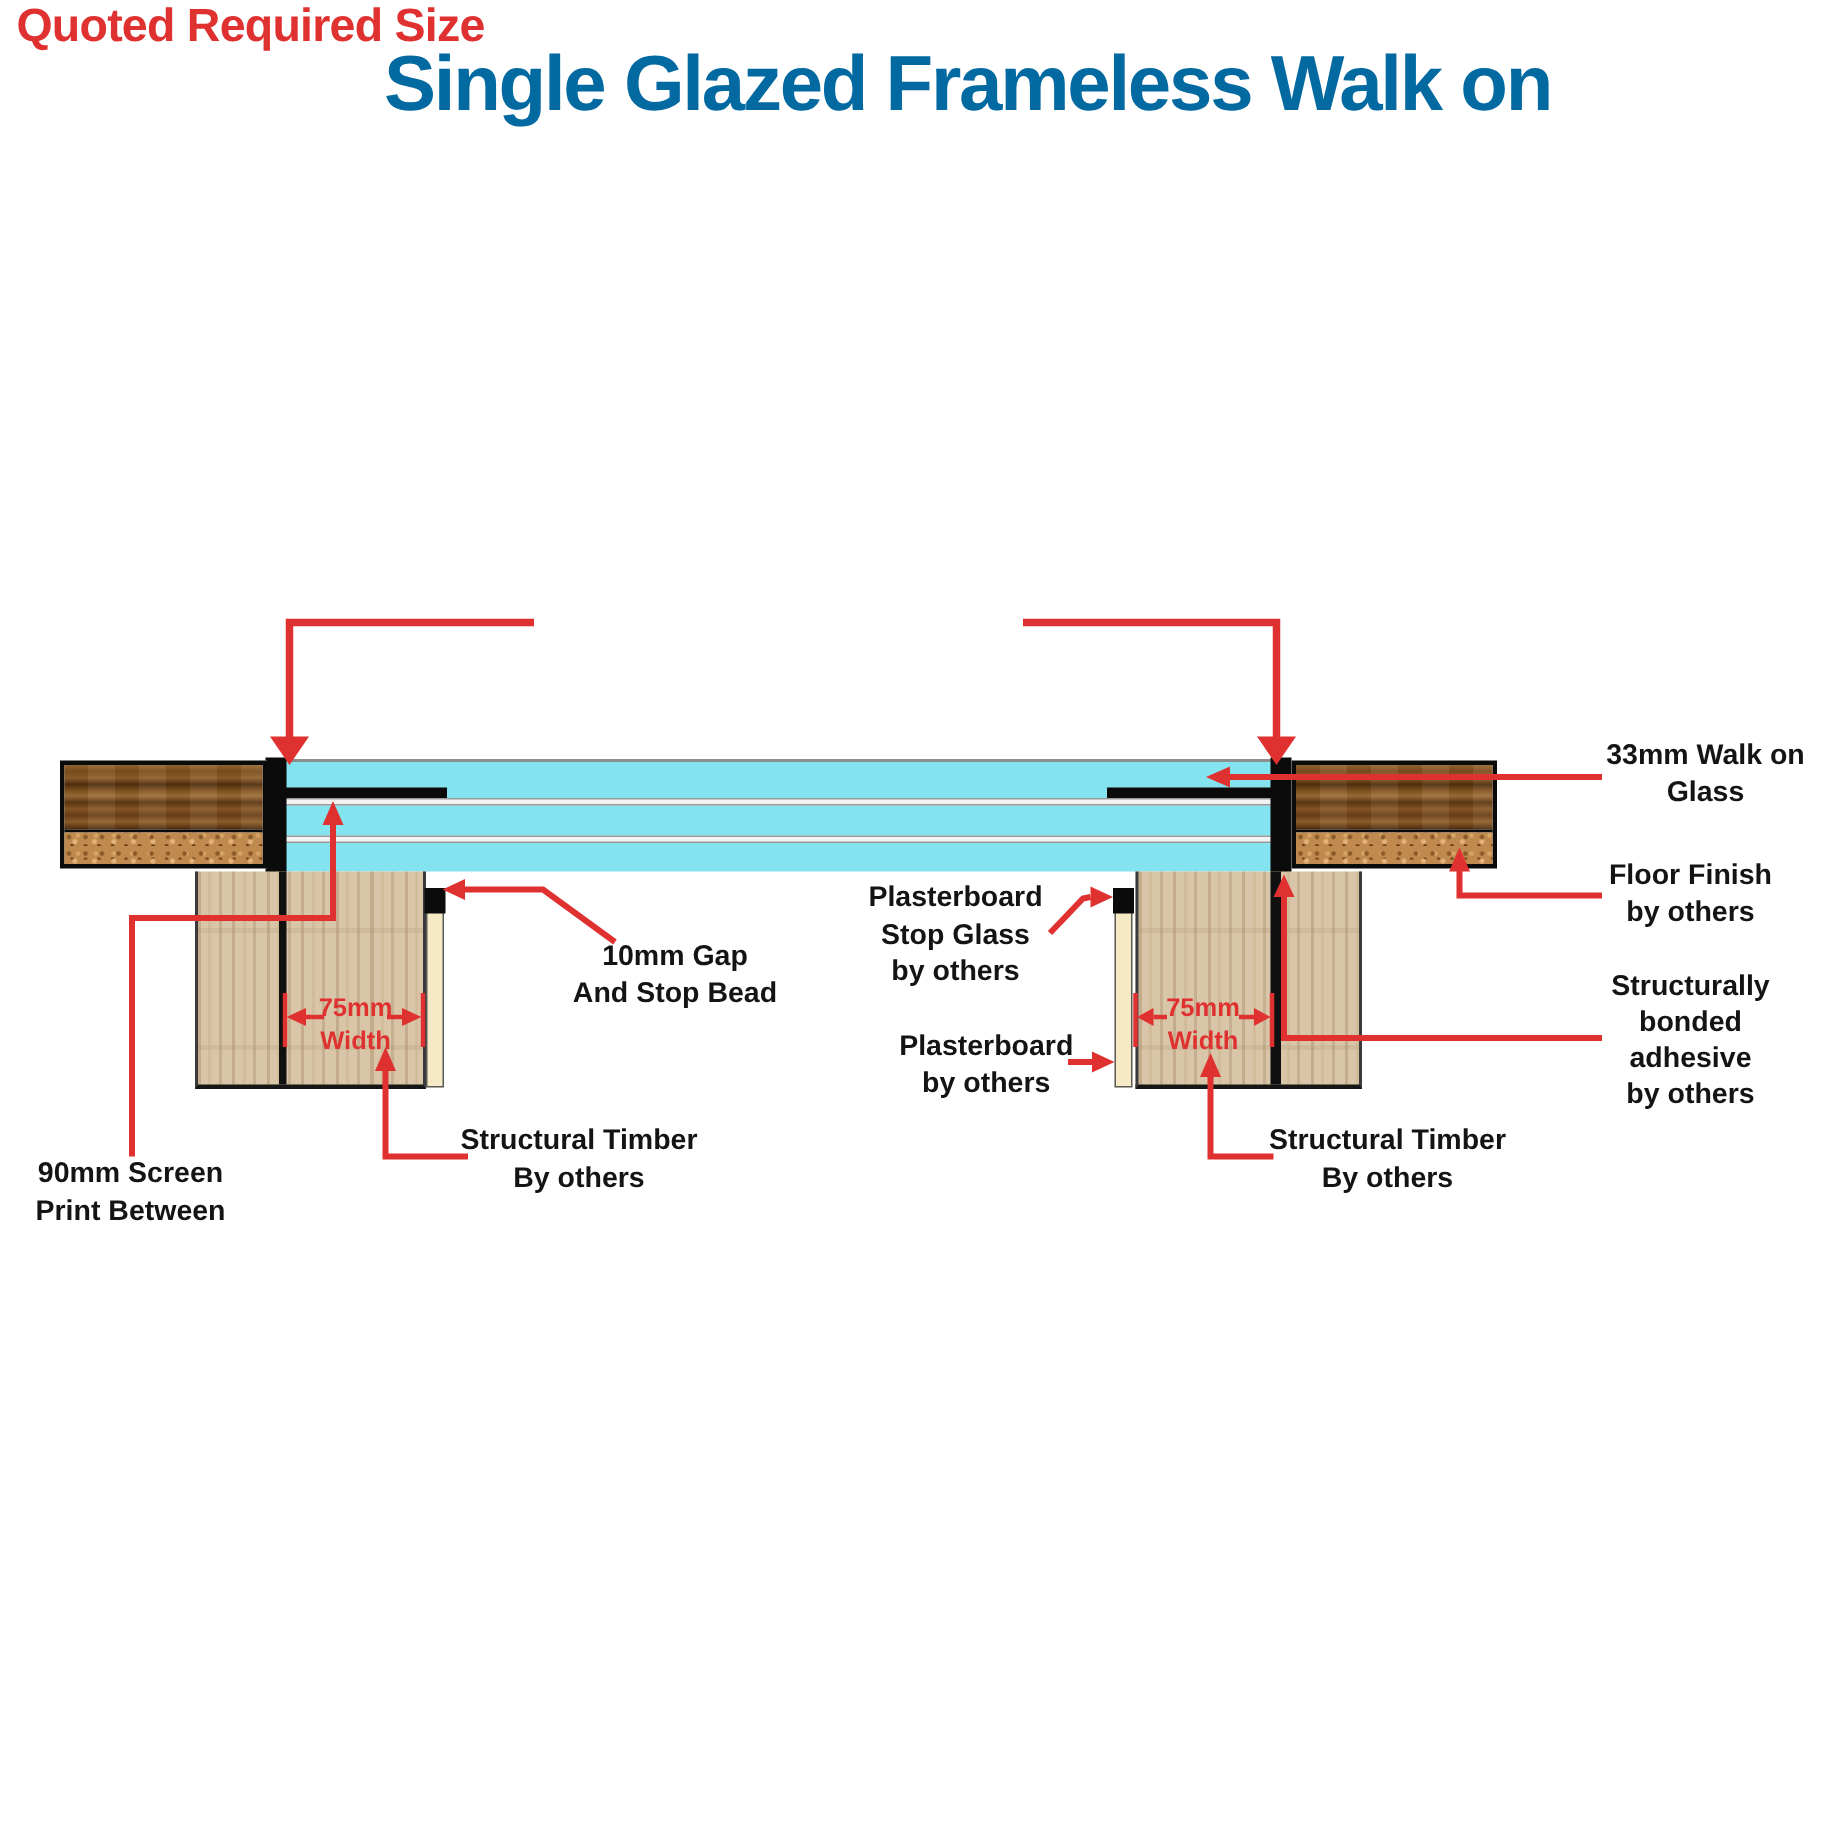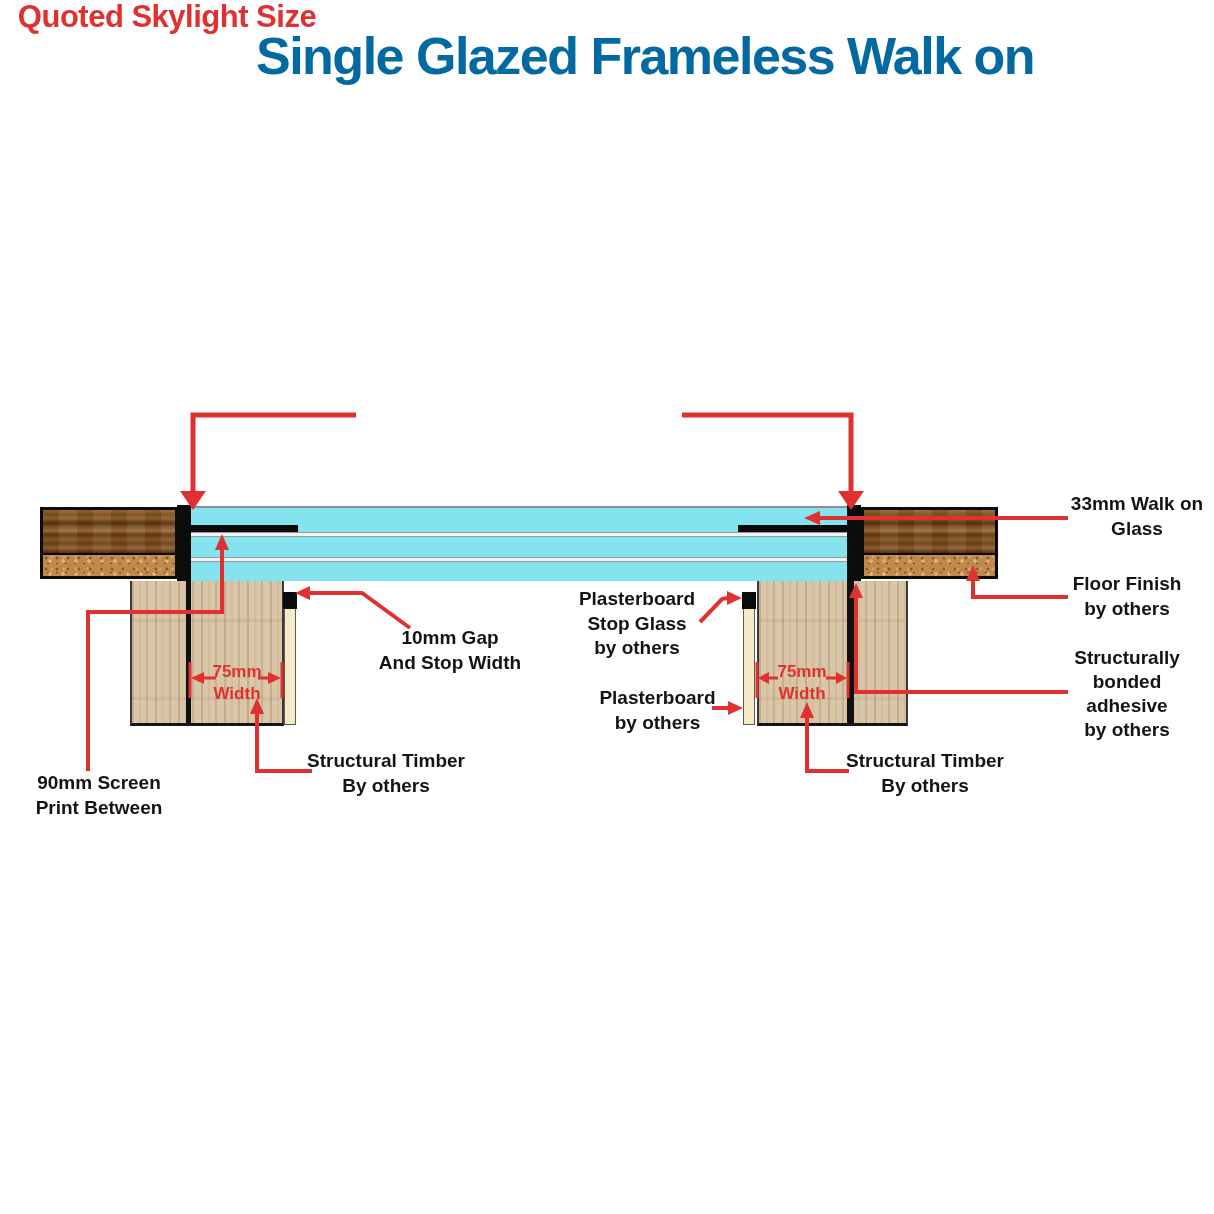--- a/index.html
+++ b/index.html
@@ -182,42 +182,42 @@
     <g>
       <path class="ln ln-dim" d="M757,662 L757,698"></path>
       <path class="ln ln-dim" d="M848,662 L848,698"></path>
       <path class="ln ln-dim" d="M778,678 L769,678"></path>
       <polygon class="ah" points="769,672 769,684 758,678"></polygon>
       <path class="ln ln-dim" d="M826,678 L836,678"></path>
       <polygon class="ah" points="836,672 836,684 847,678"></polygon>
     </g>
   </svg>
 
-  <div class="quoted">Quoted Skylight Size</div>
+  <div class="quoted">Quoted Required Size</div>
 
   <div class="lbl" style="left:1047px;top:492px;width:180px;">
     <span>33mm Walk on</span>
     <span>Glass</span>
   </div>
 
   <div class="lbl" style="left:1037px;top:572px;width:180px;">
     <span>Floor Finish</span>
     <span>by others</span>
   </div>
 
   <div class="lbl" style="left:1037px;top:646px;width:180px;line-height:24px;">
     <span>Structurally</span>
     <span>bonded</span>
     <span>adhesive</span>
     <span>by others</span>
   </div>
 
   <div class="lbl" style="left:295px;top:626px;width:310px;">
     <span>10mm Gap</span>
-    <span>And Stop Width</span>
+    <span>And Stop Bead</span>
   </div>
 
   <div class="lbl" style="left:552px;top:587px;width:170px;">
     <span>Plasterboard</span>
     <span>Stop Glass</span>
     <span>by others</span>
   </div>
 
   <div class="lbl" style="left:570px;top:686px;width:175px;">
     <span>Plasterboard</span>
@@ -227,21 +227,21 @@
   <div class="lbl" style="left:286px;top:749px;width:200px;">
     <span>Structural Timber</span>
     <span>By others</span>
   </div>
 
   <div class="lbl" style="left:825px;top:749px;width:200px;">
     <span>Structural Timber</span>
     <span>By others</span>
   </div>
 
-  <div class="lbl" style="left:16px;top:771px;width:166px;">
+  <div class="lbl" style="left:4px;top:771px;width:166px;">
     <span>90mm Screen</span>
     <span>Print Between</span>
   </div>
 
   <div class="lbl red-lbl dim" style="left:198px;top:661px;width:78px;">
     <span>75mm</span>
     <span>Width</span>
   </div>
 
   <div class="lbl red-lbl dim" style="left:763px;top:661px;width:78px;">

